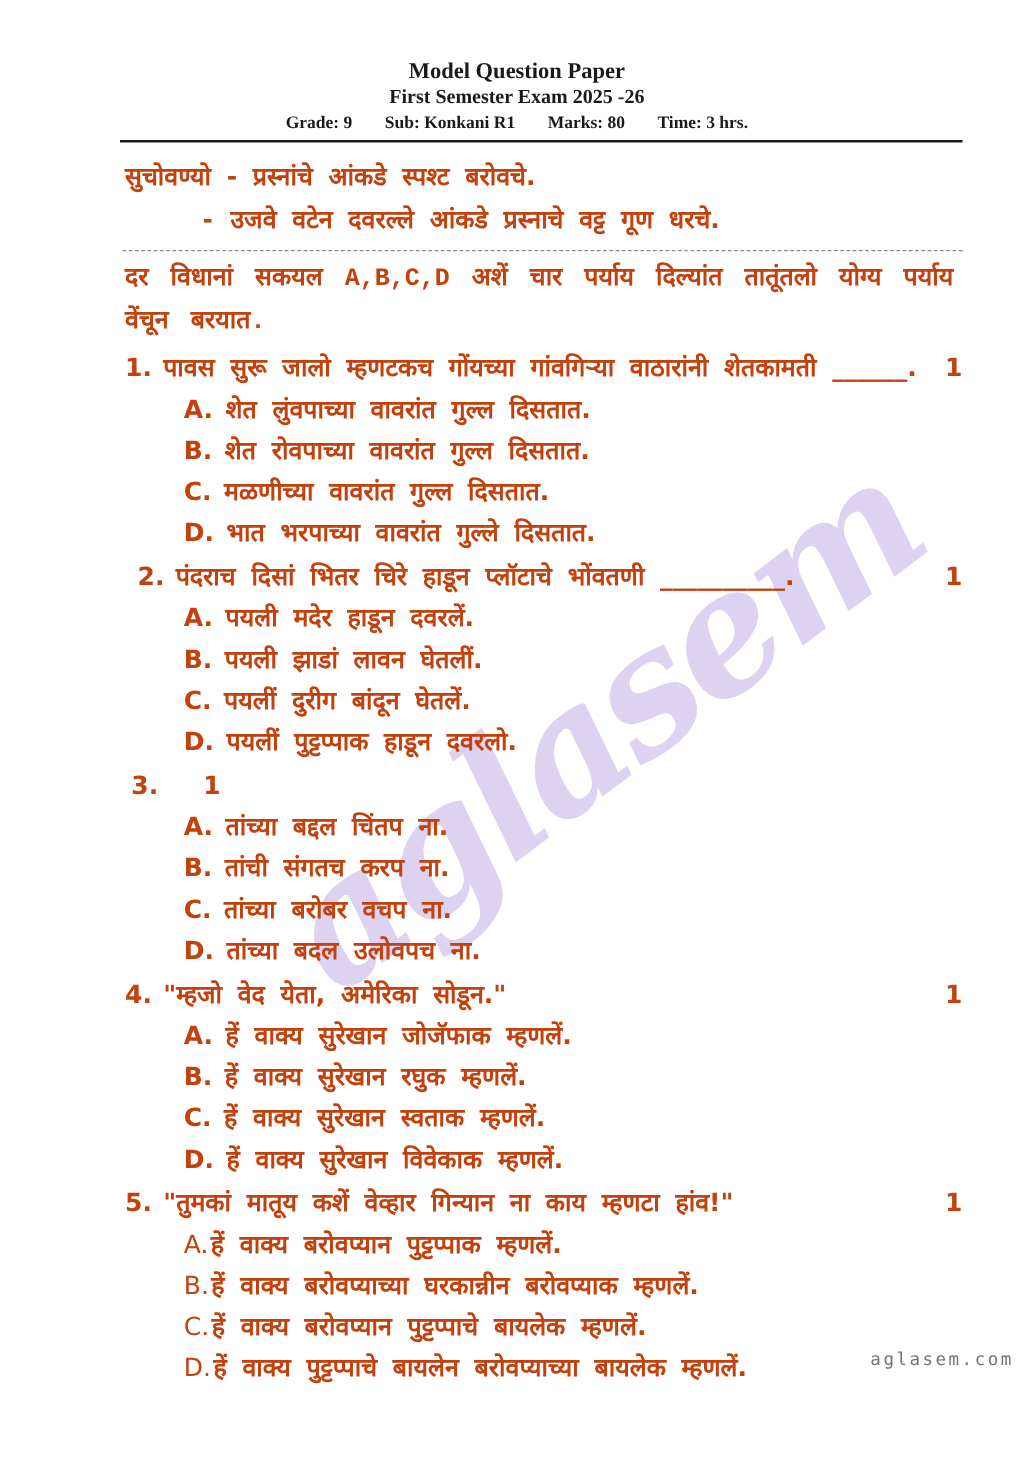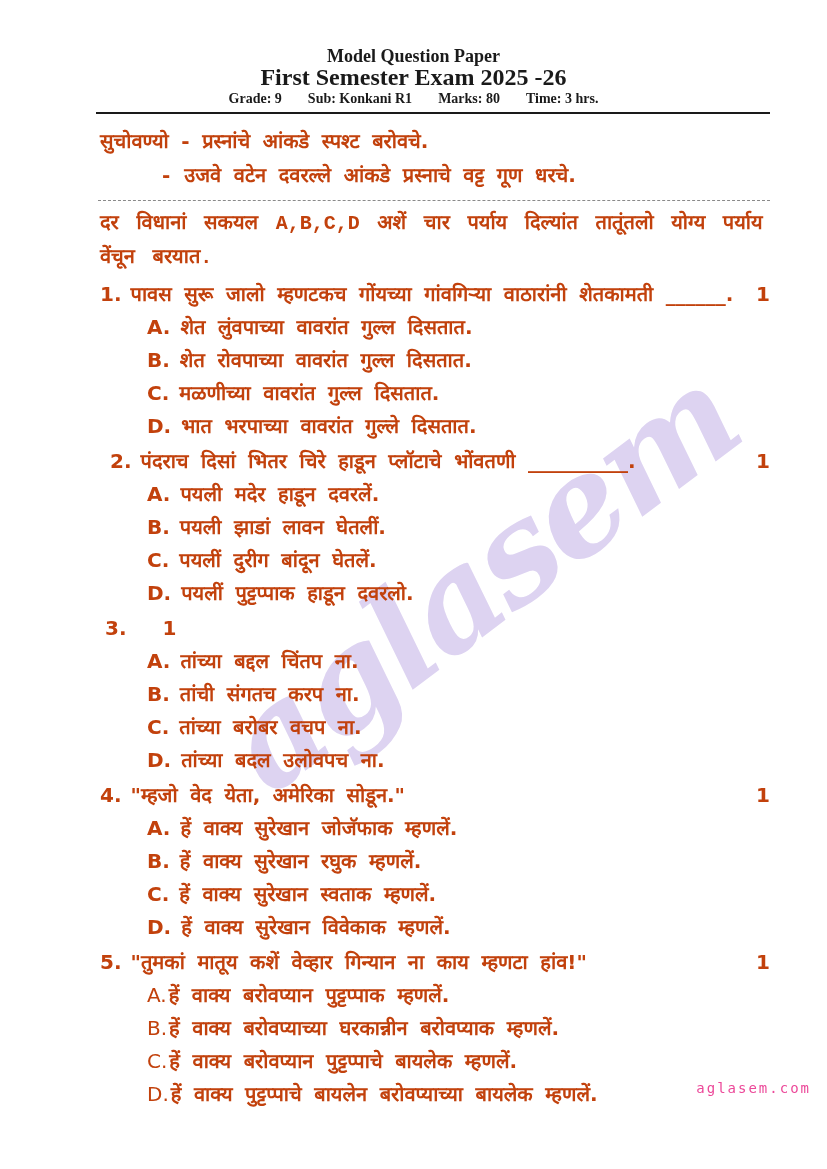--- a/index.html
+++ b/index.html
@@ -35,21 +35,21 @@
   .layer { position: relative; z-index: 1; }
   
   .header {
     padding-top: 46px;
     text-align: center;
     font-family: "Liberation Serif", serif;
     font-weight: bold;
     color: #1a1a1a;
   }
   .header-title    { font-size: 18px; line-height: 21px; }
-  .header-subtitle { font-size: 24px; line-height: 21px; }
+  .header-subtitle { font-size: 16px; line-height: 21px; }
   .header-meta     { font-size: 14px; line-height: 20px; margin-top: 1px; }
   .header-meta span { display: inline-block; margin: 0 13px; }
   .rule-solid {
     margin: 3px 57px 0 96px;
     border-top: 2px solid #1a1a1a;
   }
   
   .content {
     padding: 10px 57px 0 100px;
     font-size: 20px;
@@ -79,21 +79,21 @@
   .q5 .opt-label { margin-right: 2px; font-weight: normal; }
   .opt-text { flex: 1 1 auto; }
   
   .footer-link {
     position: absolute;
     right: 16px;
     bottom: 15px;
     font-family: "DejaVu Sans Mono", monospace;
     font-size: 14px;
     letter-spacing: 2px;
-    color: #ec4899;
+    color: #737373;
     text-decoration: none;
     z-index: 1;
   }
 </style>
 </head>
 <body>
 
 <div class="page">
 
   <div class="watermark">aglasem</div>

